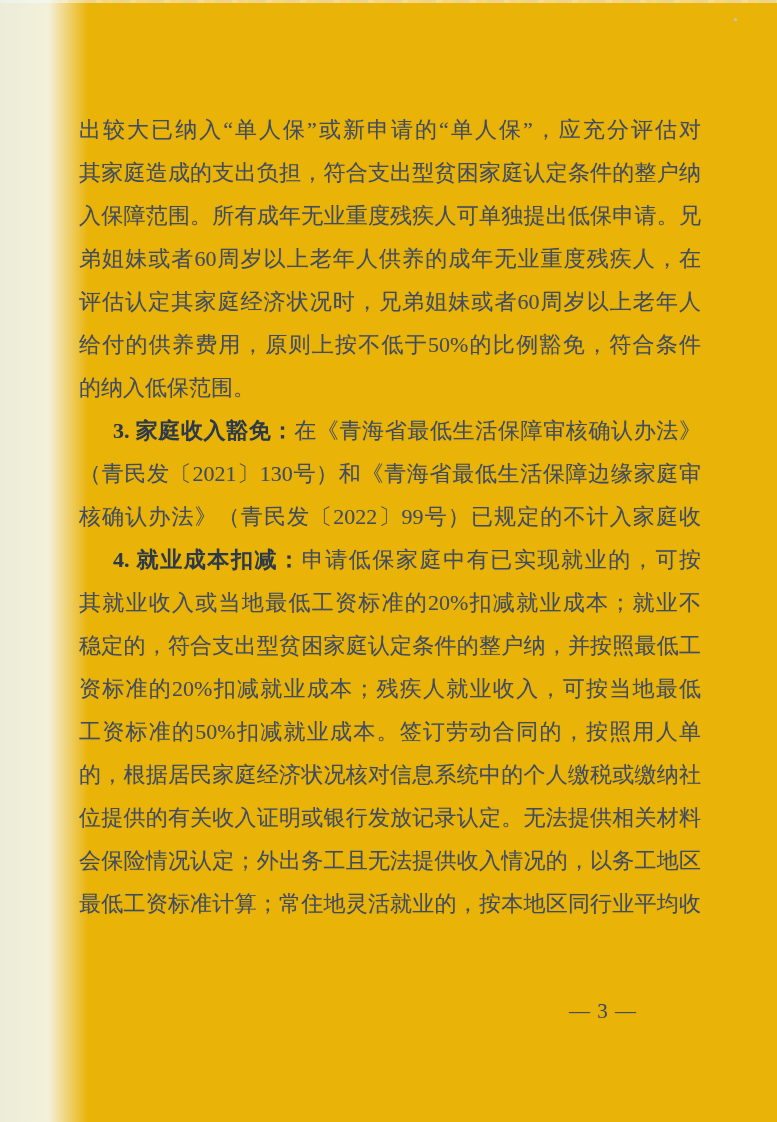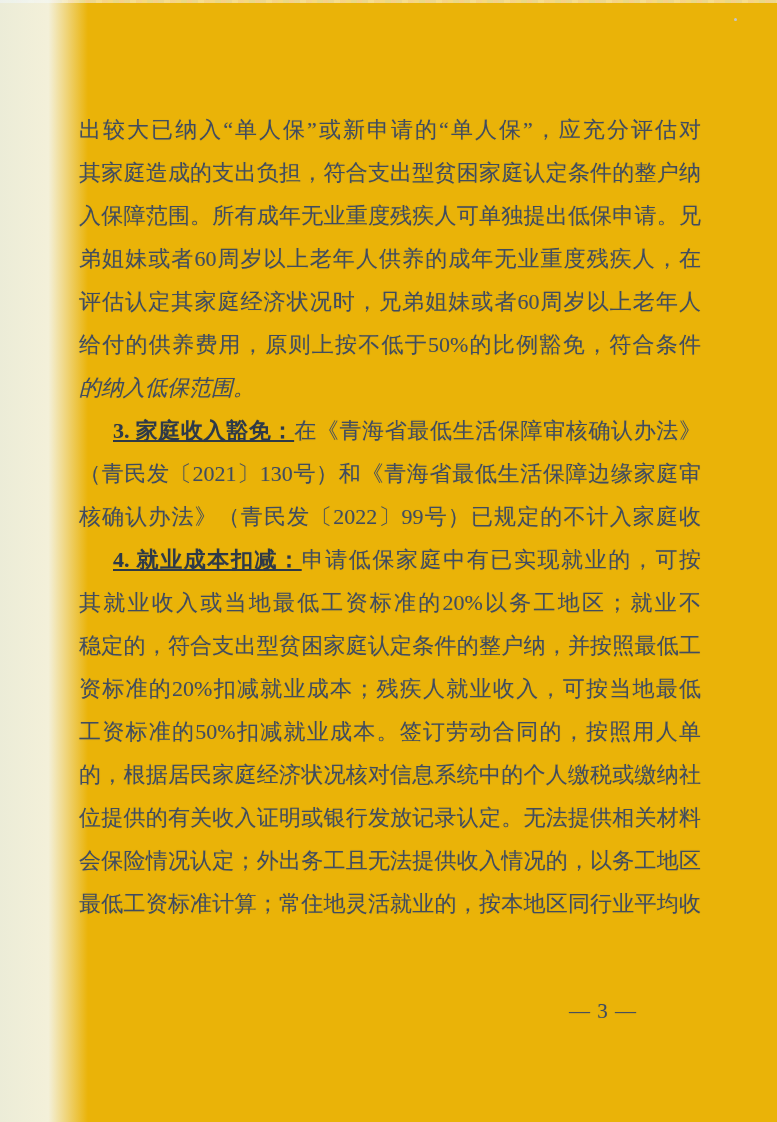--- a/index.html
+++ b/index.html
@@ -51,28 +51,26 @@
   .line {
     height: 43px;
     line-height: 43px;
     white-space: nowrap;
     text-align: justify;
     text-align-last: justify;
     overflow: visible;
   }
   .line.end {
     text-align-last: left;
-    font-style: italic;
   }
   .line.indent {
     text-indent: 34px;
   }
   .line b {
     font-weight: 700;
-    text-decoration: underline;
   }
   .page-number {
     position: absolute;
     left: 569px;
     top: 999px;
     font-size: 21px;
     line-height: 24px;
     letter-spacing: 1px;
     text-shadow: 0 0 1px rgba(72, 94, 126, 0.30);
   }
@@ -89,21 +87,21 @@
       <div class="line">其家庭造成的支出负担，符合支出型贫困家庭认定条件的整户纳</div>
       <div class="line">入保障范围。所有成年无业重度残疾人可单独提出低保申请。兄</div>
       <div class="line">弟姐妹或者60周岁以上老年人供养的成年无业重度残疾人，在</div>
       <div class="line">评估认定其家庭经济状况时，兄弟姐妹或者60周岁以上老年人</div>
       <div class="line">给付的供养费用，原则上按不低于50%的比例豁免，符合条件</div>
       <div class="line end">的纳入低保范围。</div>
       <div class="line indent"><b style="color: rgb(46, 57, 71);">3. 家庭收入豁免：</b>在《青海省最低生活保障审核确认办法》</div>
       <div class="line">（青民发〔2021〕130号）和《青海省最低生活保障边缘家庭审</div>
       <div class="line">核确认办法》（青民发〔2022〕99号）已规定的不计入家庭收</div>
       <div class="line indent"><b style="color: rgb(46, 57, 71);">4. 就业成本扣减：</b>申请低保家庭中有已实现就业的，可按</div>
-      <div class="line">其就业收入或当地最低工资标准的20%以务工地区；就业不</div>
+      <div class="line">其就业收入或当地最低工资标准的20%扣减就业成本；就业不</div>
       <div class="line">稳定的，符合支出型贫困家庭认定条件的整户纳，并按照最低工</div>
       <div class="line">资标准的20%扣减就业成本；残疾人就业收入，可按当地最低</div>
       <div class="line">工资标准的50%扣减就业成本。签订劳动合同的，按照用人单</div>
       <div class="line">的，根据居民家庭经济状况核对信息系统中的个人缴税或缴纳社</div>
       <div class="line">位提供的有关收入证明或银行发放记录认定。无法提供相关材料</div>
       <div class="line">会保险情况认定；外出务工且无法提供收入情况的，以务工地区</div>
       <div class="line">最低工资标准计算；常住地灵活就业的，按本地区同行业平均收</div>
     </div>
   <div class="page-number">— 3 —</div>
 </div>

